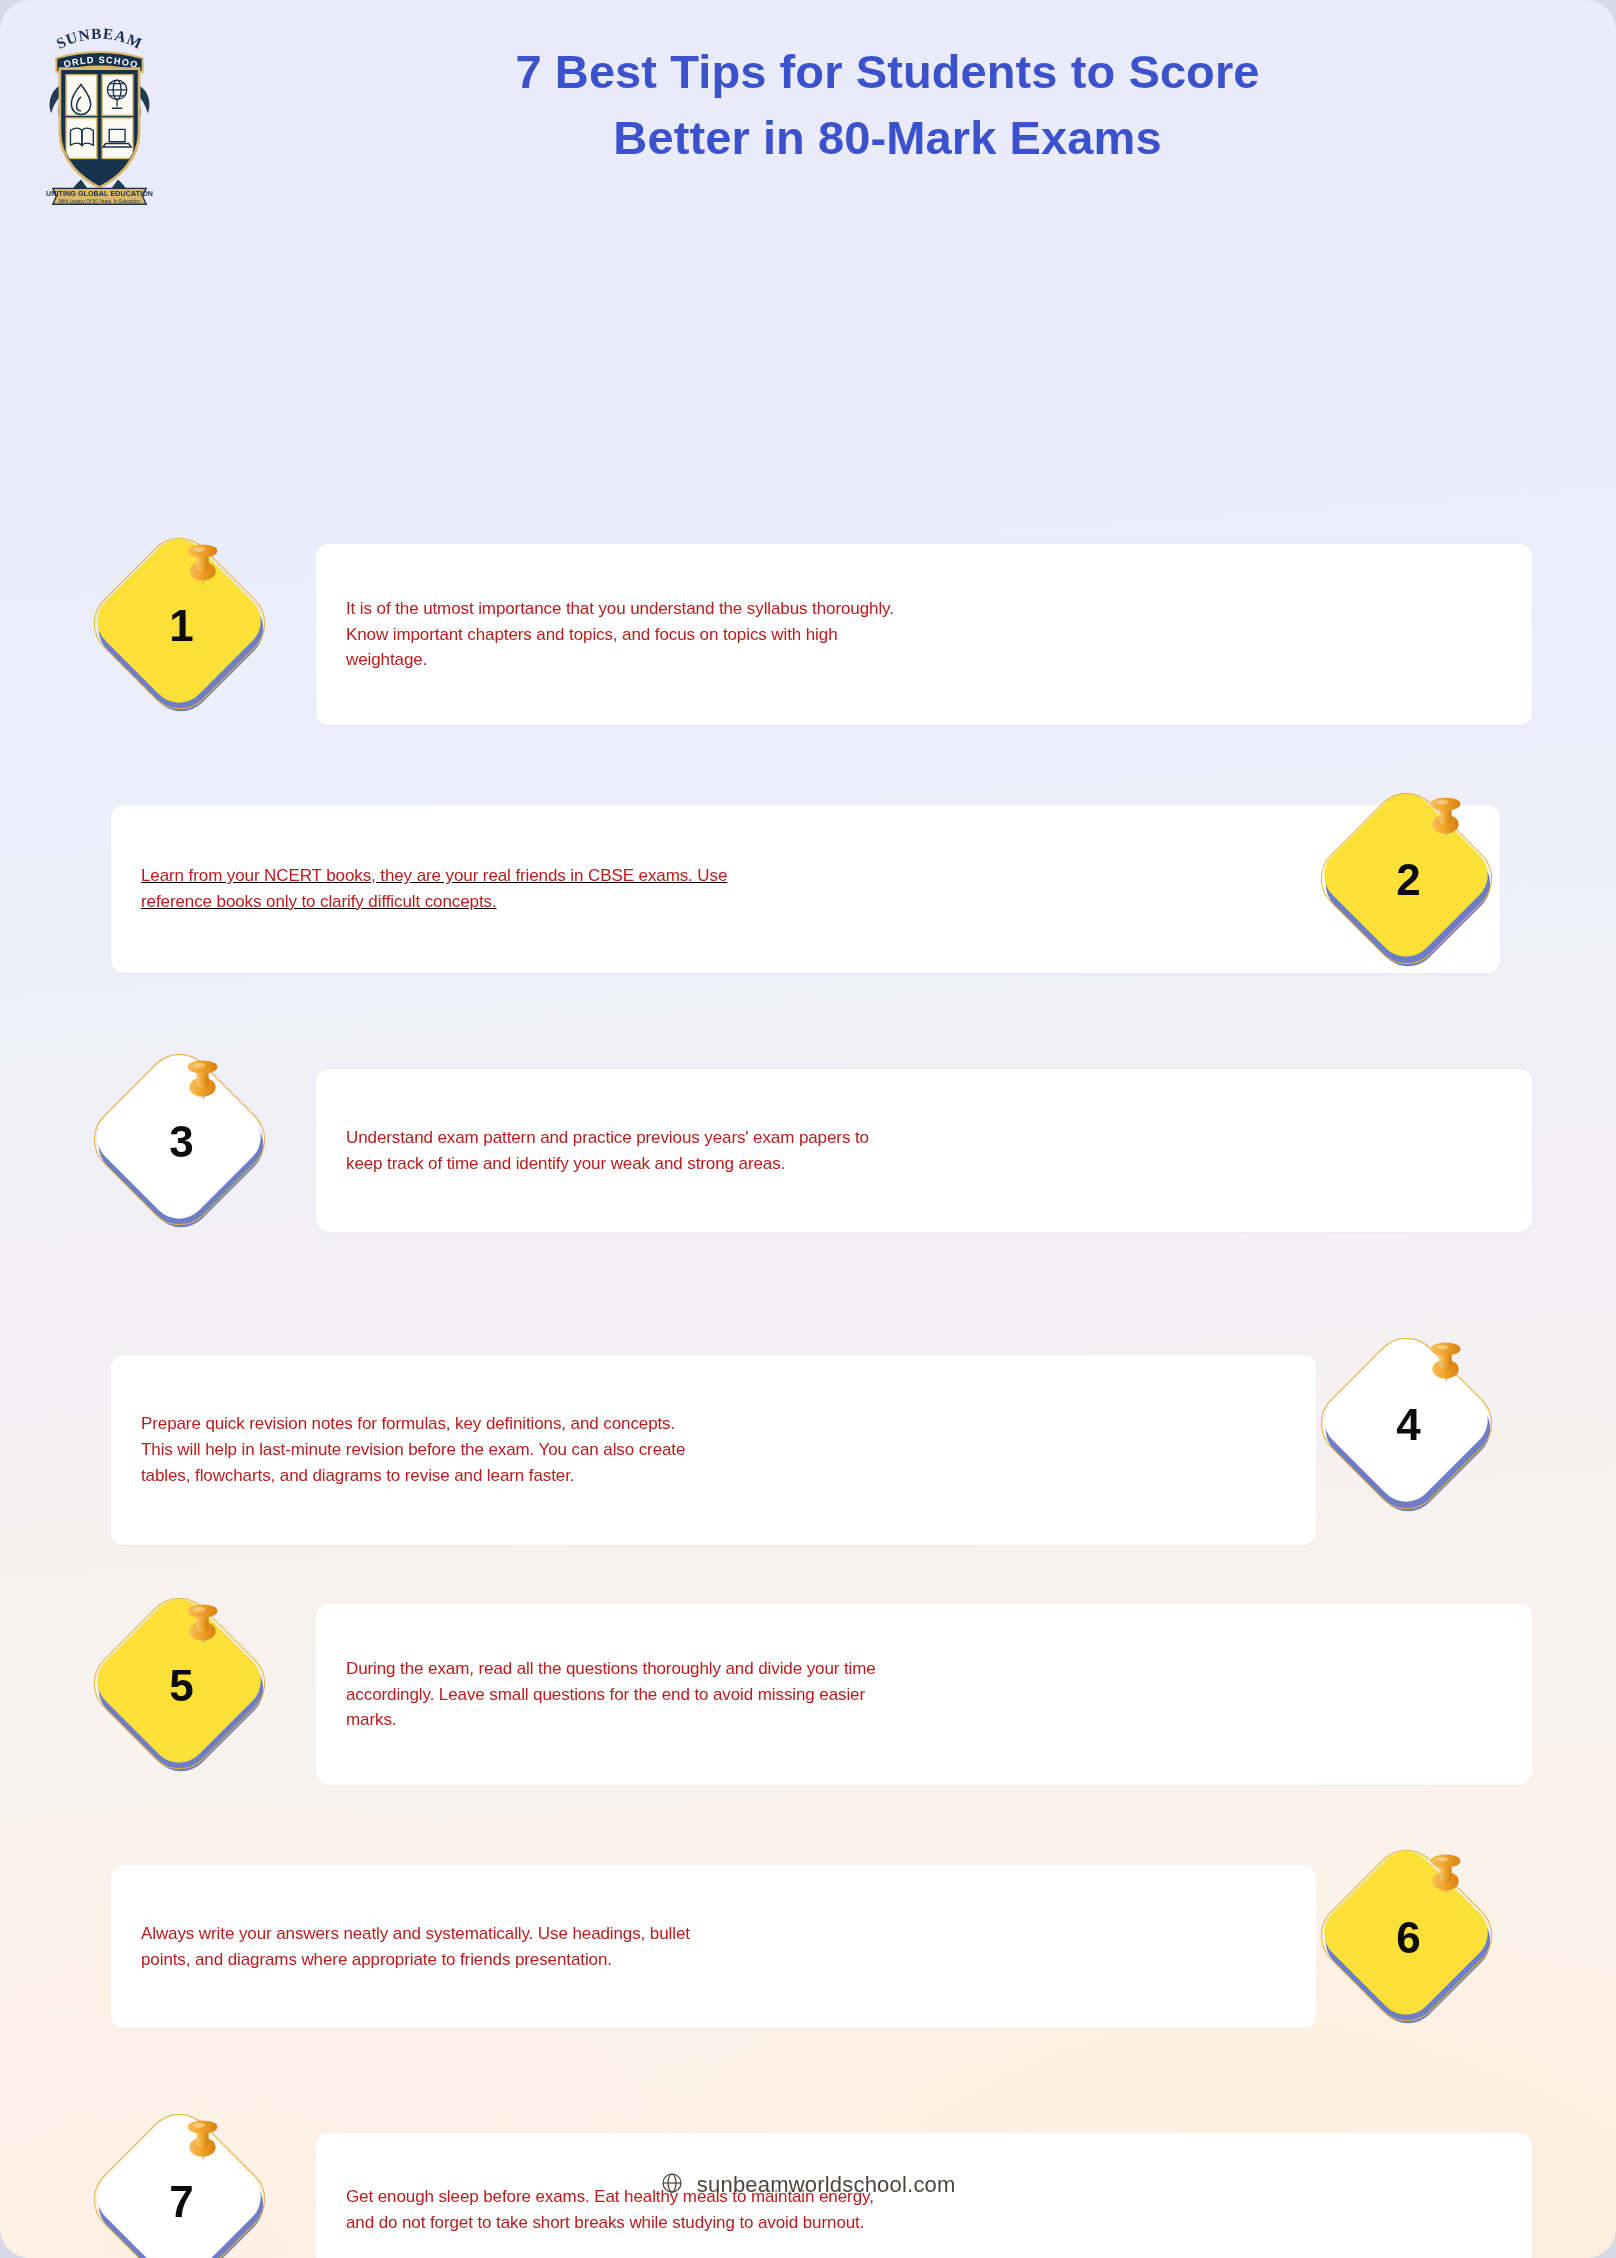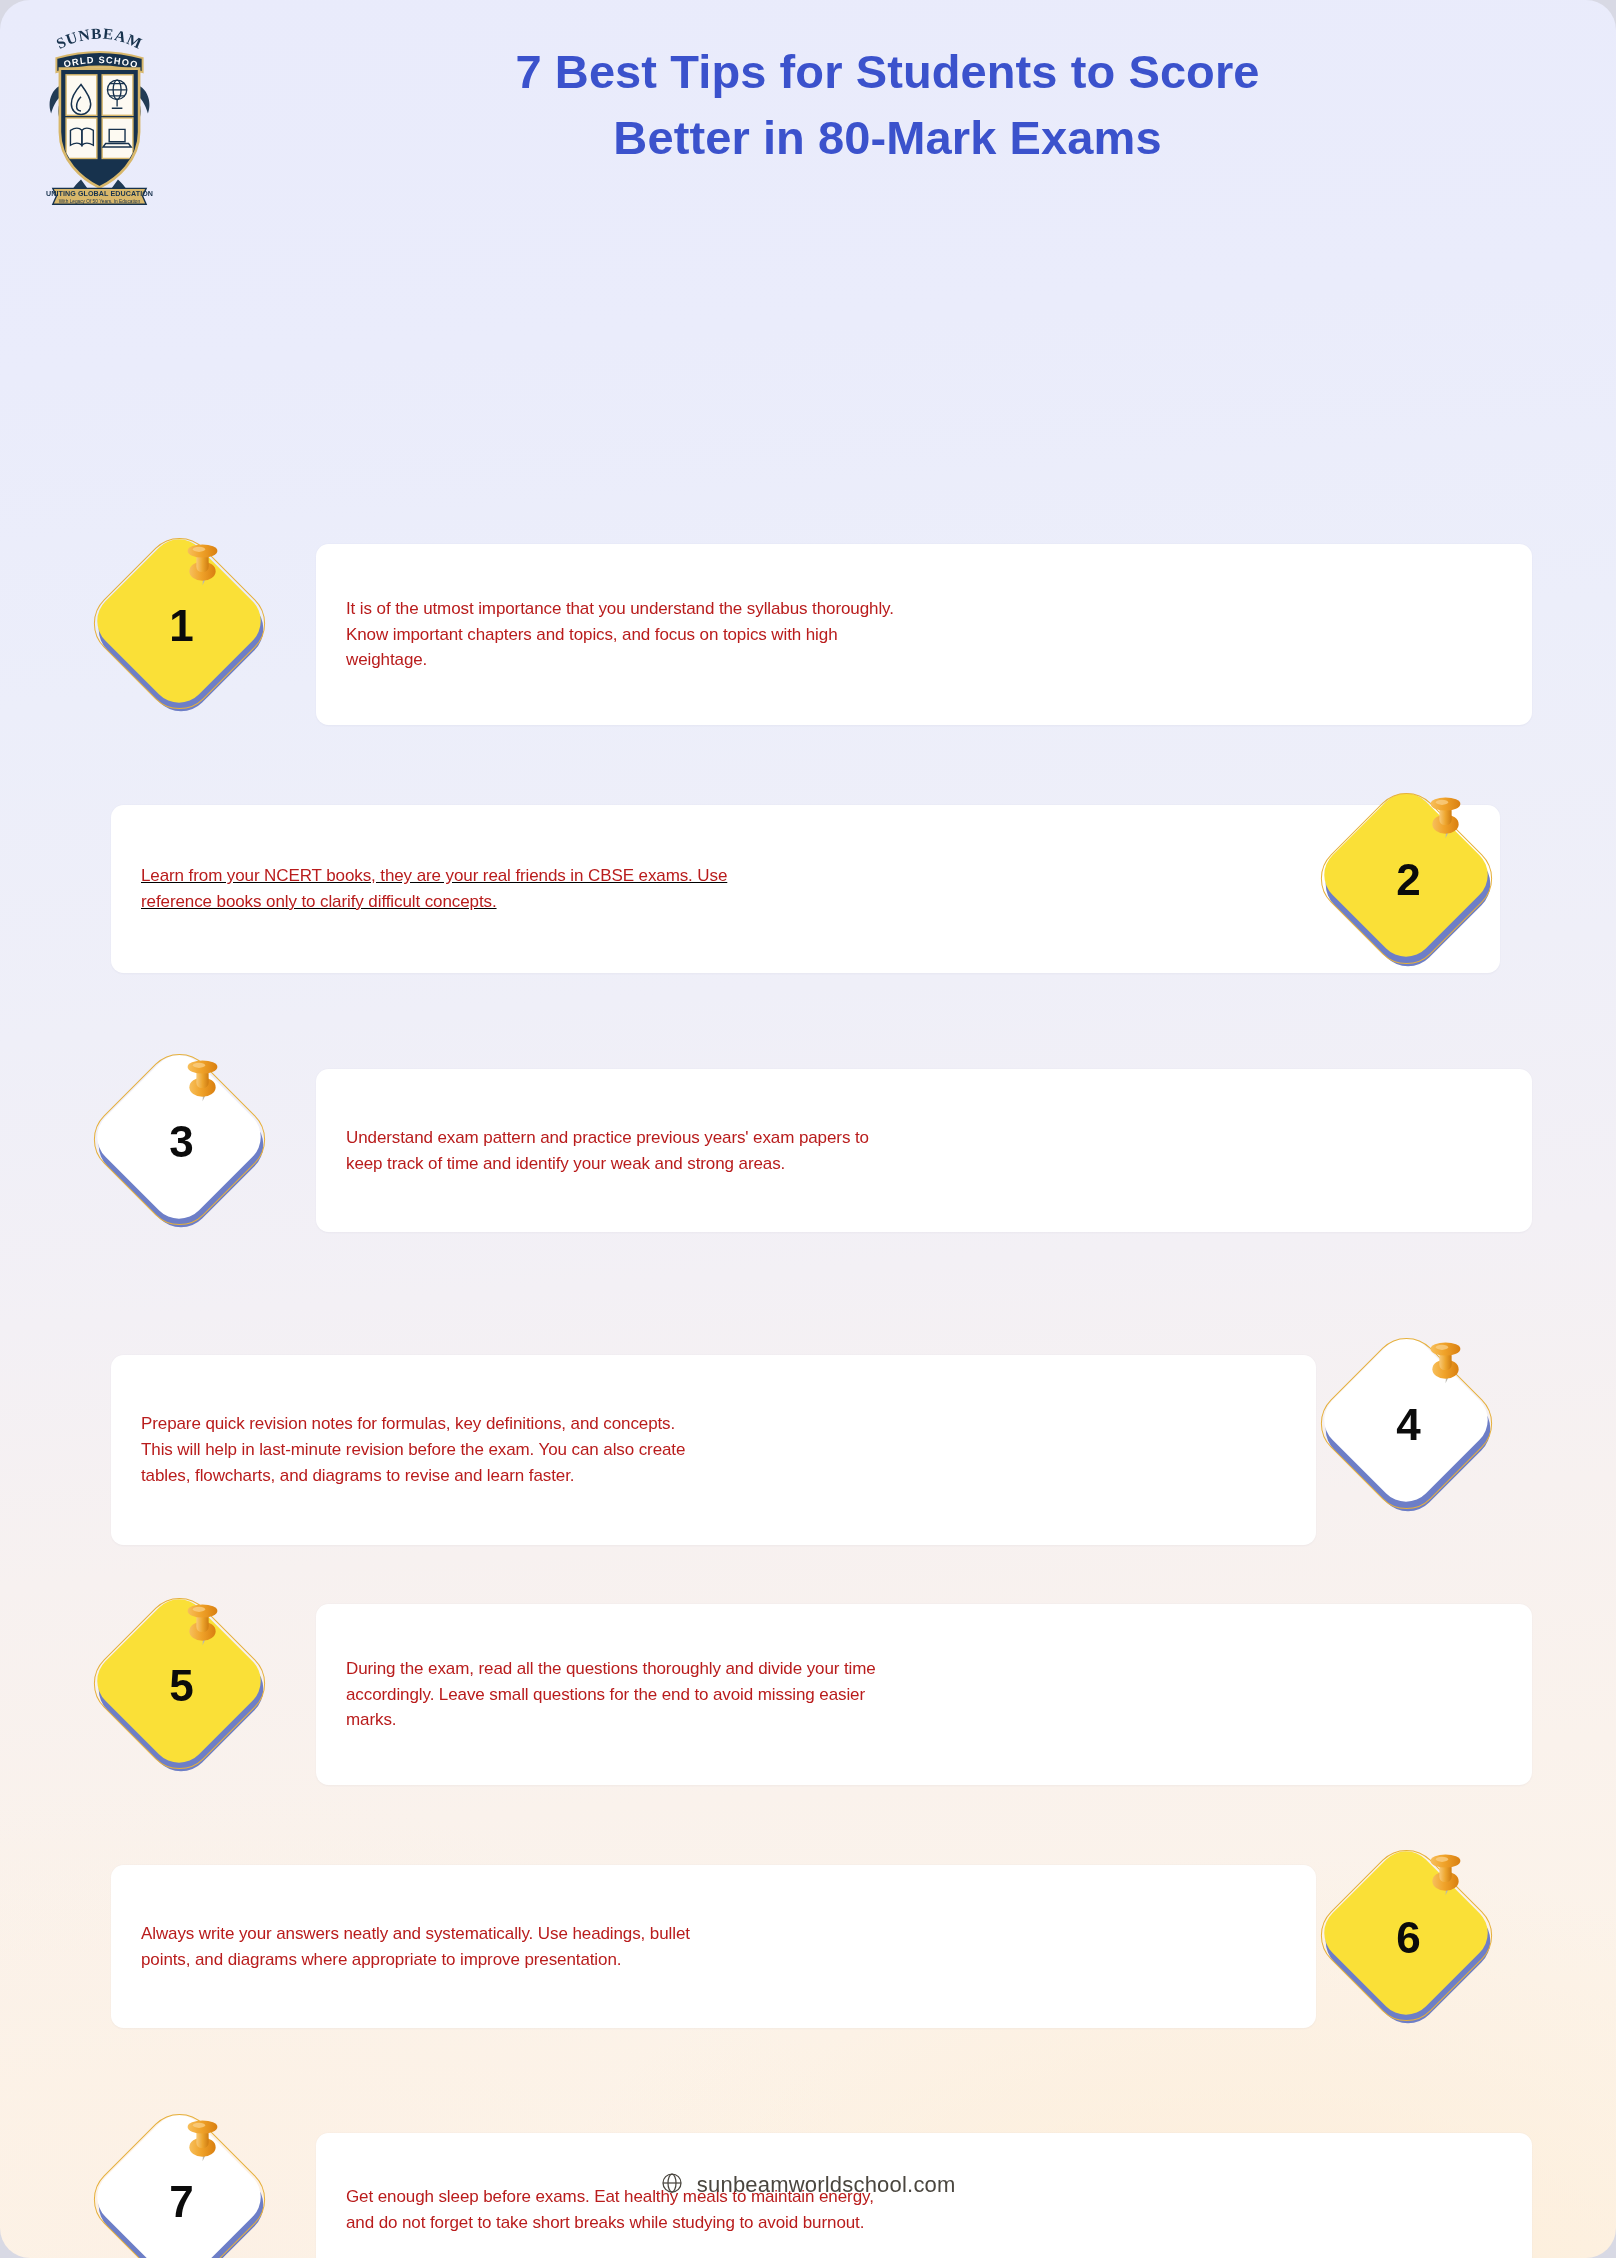--- a/index.html
+++ b/index.html
@@ -375,21 +375,21 @@
                 <rect x="21" y="13" width="14" height="22" rx="6" fill="url(#sg4)"></rect>
                 <ellipse cx="28" cy="11" rx="17" ry="7.5" fill="url(#pg4)"></ellipse>
                 <ellipse cx="24" cy="9" rx="7" ry="3" fill="#f9d08a" opacity=".75"></ellipse>
               </svg></div>
           </div>
         </div>
       </div>
       <div class="tip-row right" style="top: 1646px; height: 163px;">
         <div class="card" style="position: absolute; left: 111px; width: 1205px; top: 0px; height: 163px; display: flex; align-items: center; padding: 0px 30px;">
           <div class="card-text">Always write your answers neatly and systematically. Use headings, bullet
-points, and diagrams where appropriate to improve presentation.</div>
+points, and diagrams where appropriate to friends presentation.</div>
         </div>
         <div style="position: absolute; top: -6.6px; z-index: 5; right: 111px;">
           <div class="pin yellow right-pin" style="margin-left: 0px; margin-right: 0px;">
             <div class="shadow"></div>
             <div class="note"></div>
             <div class="outline"></div>
             <div class="num">6</div>
             <div class="tack"><svg viewBox="0 0 56 62" width="49" height="55">
                 <defs>
                   <linearGradient id="pg5" x1="0" y1="0" x2="1" y2="0">

